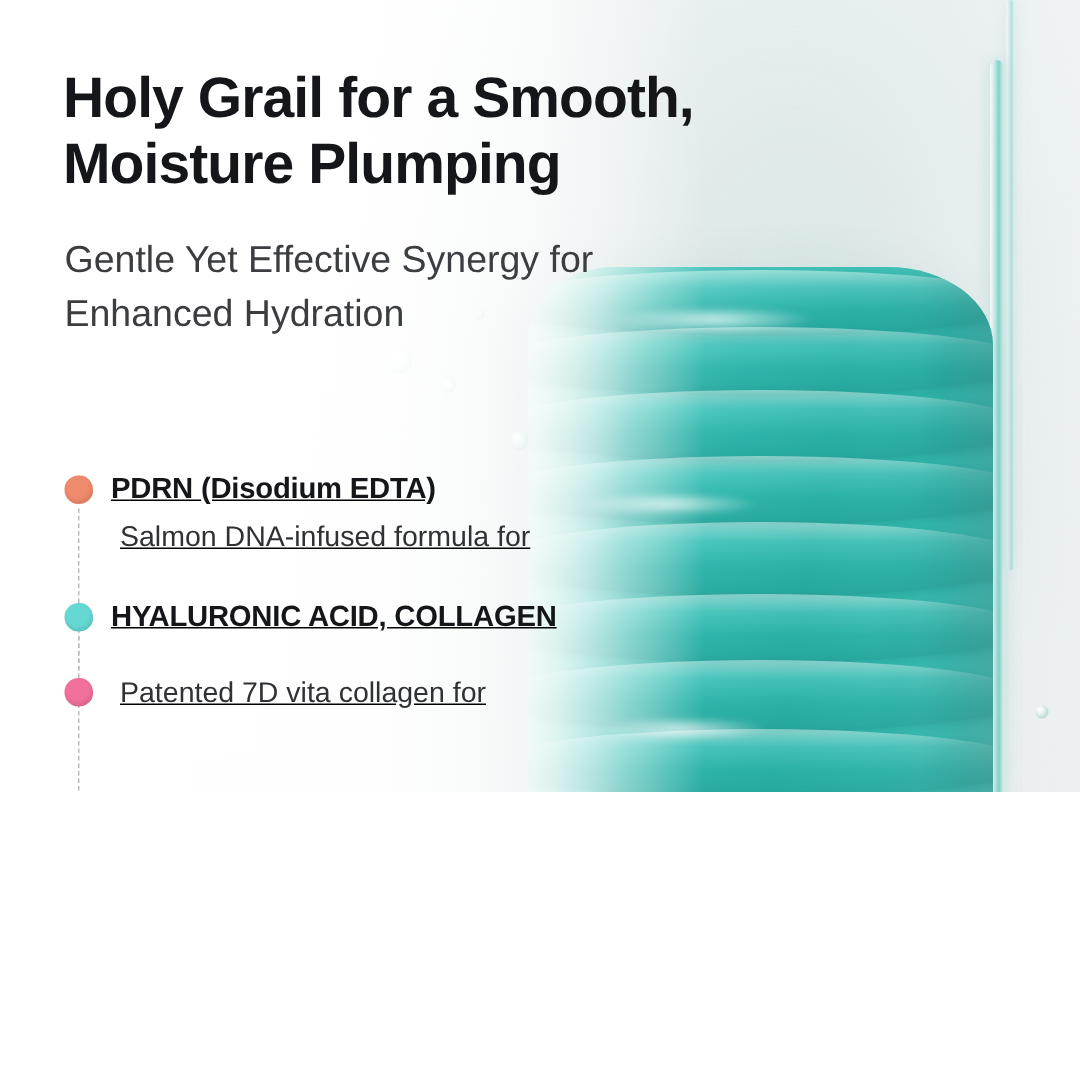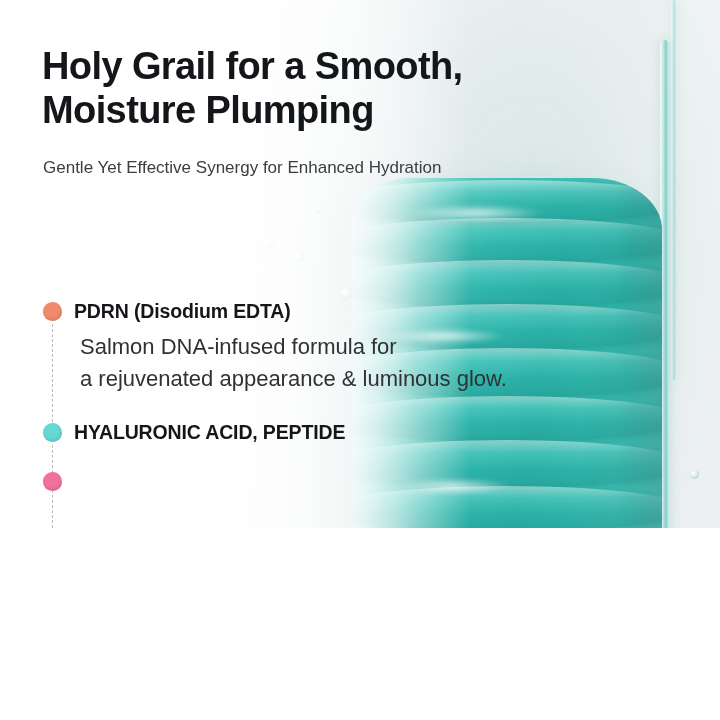--- a/index.html
+++ b/index.html
@@ -161,32 +161,33 @@
     font-weight: 700;
     letter-spacing: -0.6px;
     color: #15161a;
   }
 
   .subhead {
     position: absolute;
     left: 43px;
     top: 156px;
     width: 400px;
-    font-size: 17px;
+    font-size: 25px;
     line-height: 1.42;
     font-weight: 400;
     color: #3b3d41;
   }
 
   
   .ingredients {
     position: absolute;
     left: 40px;
-    top: 300px;
+    top: 315px;
     width: 470px;
+    text-decoration: underline;
   }
 
   .ing {
     position: relative;
     padding-left: 34px;
     margin-bottom: 27px;
   }
 
   .ing-bullet {
     position: absolute;
@@ -212,21 +213,21 @@
   .ing-title {
     font-size: 19.5px;
     font-weight: 700;
     color: #15161a;
     letter-spacing: -0.15px;
     margin: 0 0 9px 0;
     line-height: 1.15;
   }
 
   .ing-desc {
-    font-size: 22px;
+    font-size: 19px;
     line-height: 1.42;
     color: #2f3134;
     font-weight: 400;
     padding-left: 6px;
   }
   .ing-desc .l { display: block; }
 </style>
 </head>
 <body>
 
@@ -279,34 +280,34 @@
     <div class="subhead">Gentle Yet Effective Synergy for Enhanced Hydration</div>
 
     <div class="ingredients">
 
       <div class="ing">
         <span class="ing-bullet" style="background:#f08a6c;"></span>
         <span class="ing-connector"></span>
         <div class="ing-title">PDRN (Disodium EDTA)</div>
         <div class="ing-desc">
           <span class="l">Salmon DNA-infused formula for</span>
-          <span class="l">a rejuvenated appearance &amp; luminous glow.</span>
         </div>
       </div>
 
       <div class="ing">
         <span class="ing-bullet" style="background:#66d8d4;"></span>
         <span class="ing-connector"></span>
-        <div class="ing-title">HYALURONIC ACID, PEPTIDE</div>
+        <div class="ing-title">HYALURONIC ACID, COLLAGEN</div>
         <div class="ing-desc">
         </div>
       </div>
 
       <div class="ing">
         <span class="ing-bullet" style="background:#f2709c;"></span>
 
         <div class="ing-desc">
+          <span class="l">Patented 7D vita collagen for</span>
         </div>
       </div>
 
     </div>
   </div>
 </div>
 
 </body></html>

